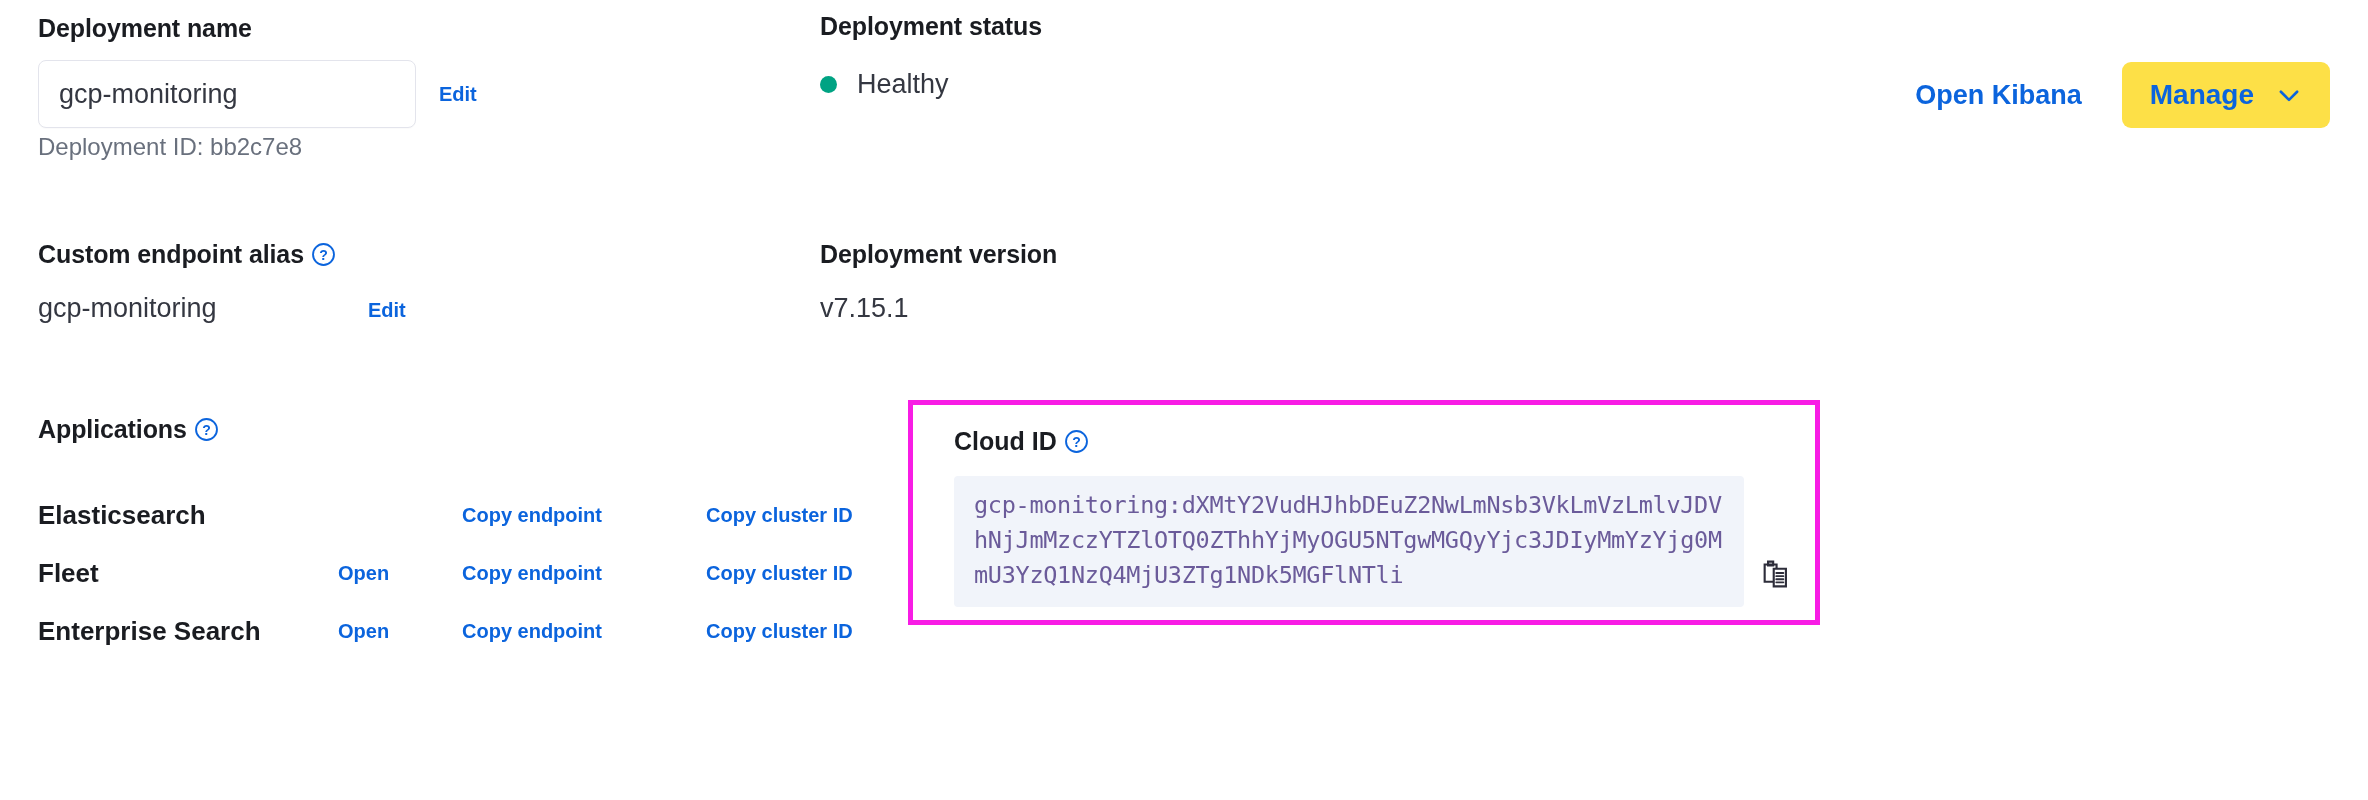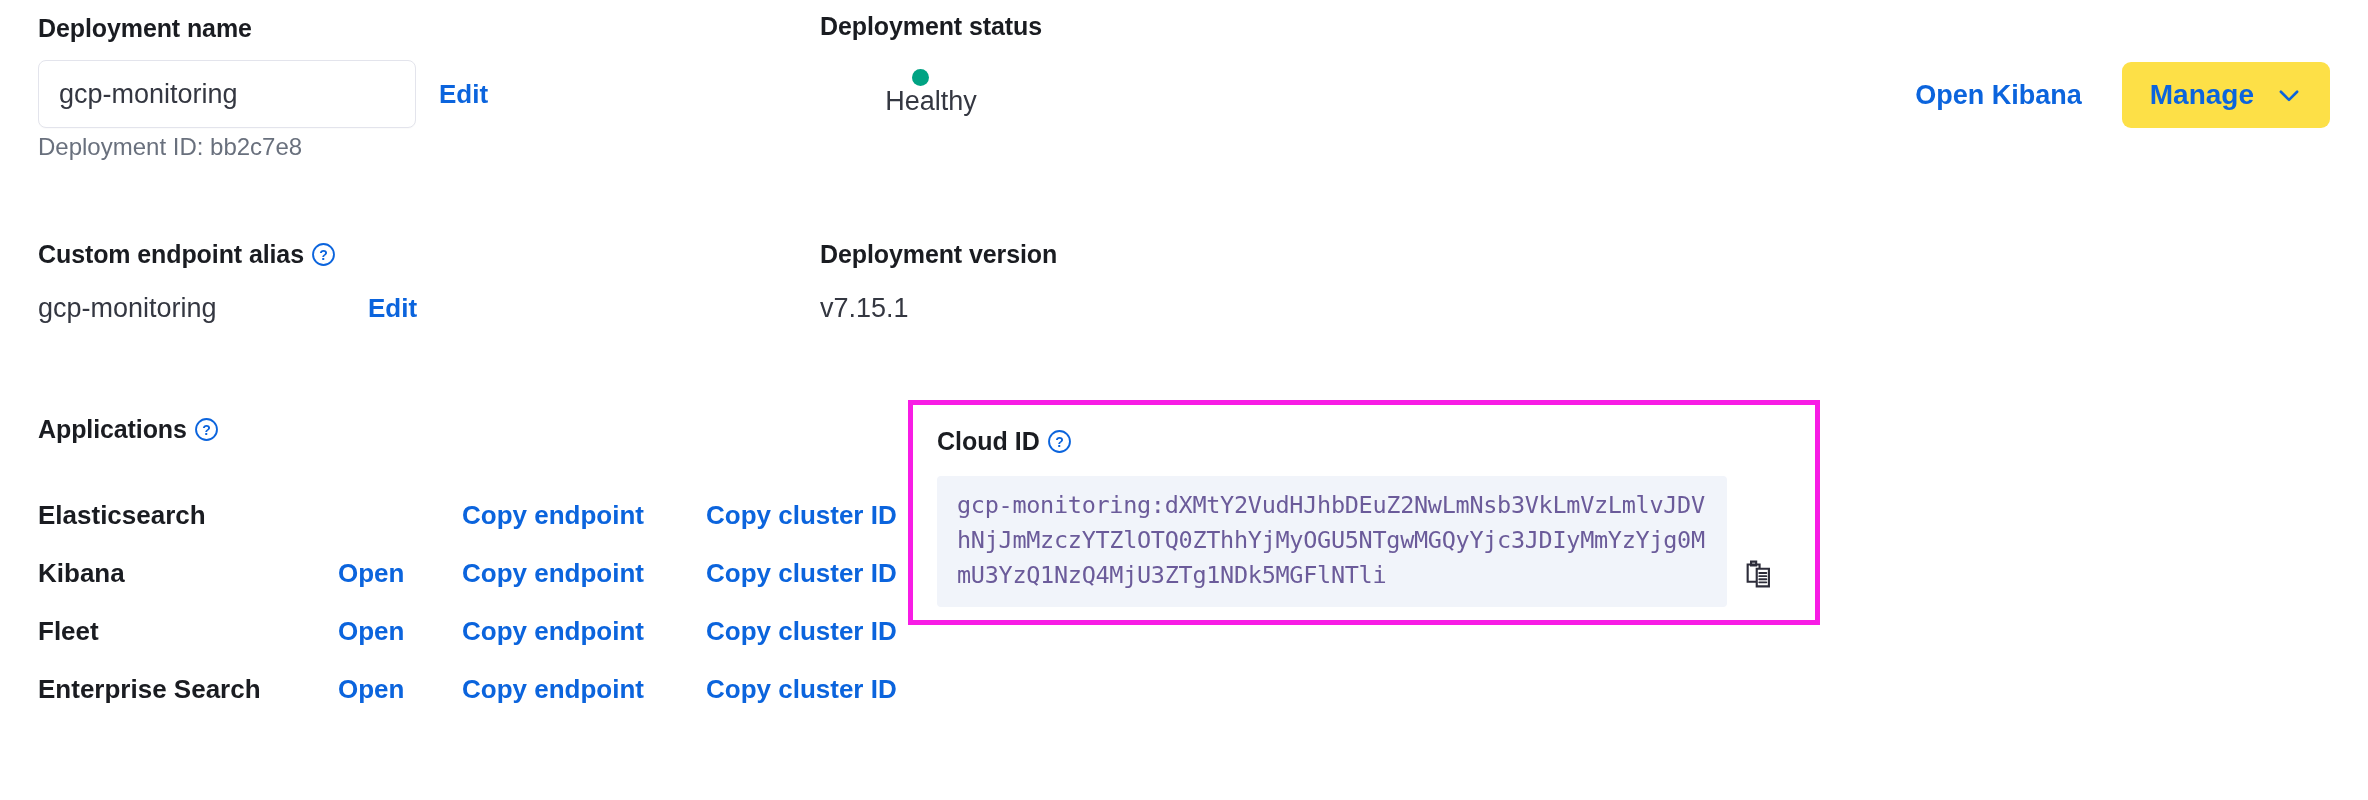--- a/index.html
+++ b/index.html
@@ -25,21 +25,21 @@
 
   
   .section-label {
     font-size: 25px;
     font-weight: bold;
     color: #1a1c21;
     letter-spacing: -0.1px;
   }
   .link {
     color: #0b64dd;
-    font-size: 26px;
+    font-size: 20px;
     font-weight: bold;
     text-decoration: none;
     cursor: pointer;
     white-space: nowrap;
   }
 
   
   .help-icon {
     display: inline-flex;
     align-items: center;
@@ -88,21 +88,20 @@
   
   .block-deployment-status {
     position: absolute;
     left: 820px;
     top: 12px;
   }
   .status-row {
     display: flex;
     align-items: center;
     margin-top: 28px;
-    flex-direction: column;
   }
   .status-dot {
     width: 17px;
     height: 17px;
     border-radius: 50%;
     background: #00a383;
     margin-right: 20px;
     flex: none;
   }
   .status-text {
@@ -208,21 +207,21 @@
   
   .cloud-id-panel {
     position: absolute;
     left: 908px;
     top: 400px;
     width: 912px;
     height: 225px;
     box-sizing: border-box;
     border: 5px solid #f81ce5;
     background: #ffffff;
-    padding: 22px 24px 0 24px;
+    padding: 22px 24px 0 41px;
   }
   .cloud-id-title {
     font-size: 25px;
     font-weight: bold;
     color: #1a1c21;
   }
   .cloud-id-body {
     display: flex;
     align-items: flex-end;
     margin-top: 20px;
@@ -321,26 +320,20 @@
           <text x="8" y="11.6" text-anchor="middle" font-size="9" font-family="Liberation Sans, sans-serif" fill="#0b64dd">?</text>
         </svg>
       </span>
     </div>
 
     <table class="apps-table">
       <tbody>
         <tr>
           <td class="app-name">Elasticsearch</td>
           <td class="app-open"><span class="link"></span></td>
-          <td class="app-copy-endpoint"><span class="link">Copy endpoint</span></td>
-          <td class="app-copy-cluster"><span class="link">Copy cluster ID</span></td>
-        </tr>
-        <tr>
-          <td class="app-name">Kibana</td>
-          <td class="app-open"><span class="link">Open</span></td>
           <td class="app-copy-endpoint"><span class="link">Copy endpoint</span></td>
           <td class="app-copy-cluster"><span class="link">Copy cluster ID</span></td>
         </tr>
         <tr>
           <td class="app-name">Fleet</td>
           <td class="app-open"><span class="link">Open</span></td>
           <td class="app-copy-endpoint"><span class="link">Copy endpoint</span></td>
           <td class="app-copy-cluster"><span class="link">Copy cluster ID</span></td>
         </tr>
         <tr>

